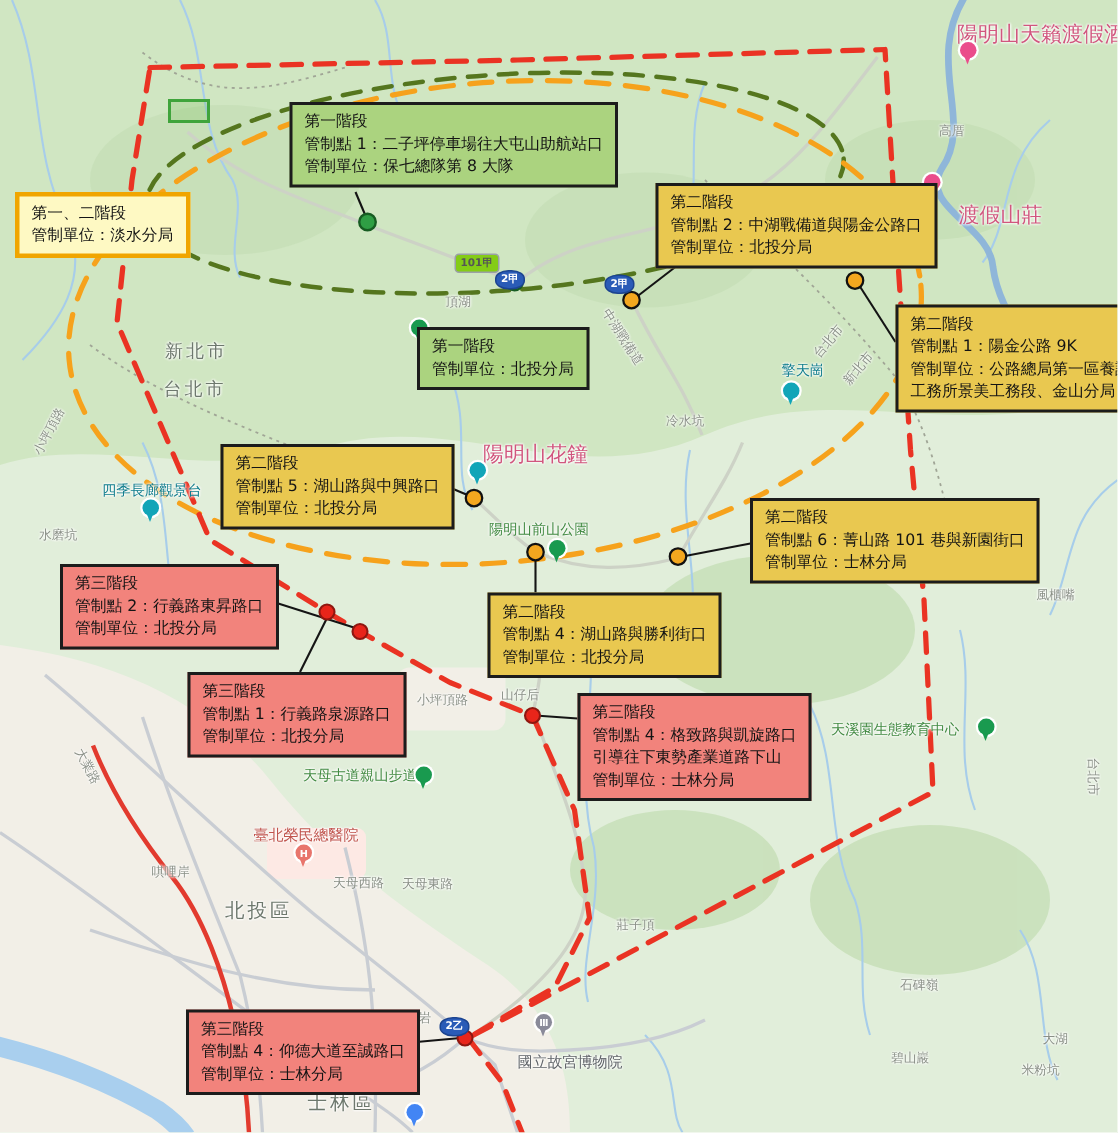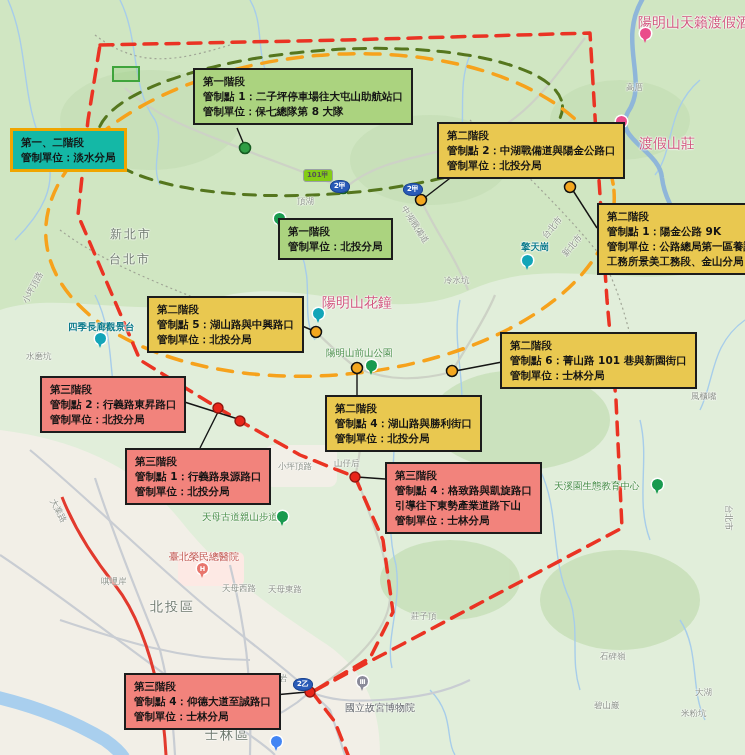--- a/index.html
+++ b/index.html
@@ -1,34 +1,34 @@
 <!DOCTYPE html>
 <html><head>
 <meta charset="utf-8">
 <style>
   html,body{margin:0;padding:0;background:#fff;}
   #stage{position:relative;width:745px;height:755px;overflow:hidden;
          font-family:"DejaVu Sans",sans-serif;background:#e1eeda;}
   #mapsvg{position:absolute;left:0;top:0;z-index:1;}
   
   .callout{position:absolute;border:2px solid #1c1c1c;padding:4px 8px;
-           font-size:10.5px;font-weight:bold;line-height:15px;color:#141414;
+           font-size:10.5px;font-weight:normal;line-height:15px;color:#141414;
            white-space:nowrap;z-index:30;}
   .callout.green{background:#abd37f;}
-  .callout.green-yellow{background:#14b8a6;border:3px solid #f0a500;}
+  .callout.green-yellow{background:#fef9c3;border:3px solid #f0a500;}
   .callout.yellow{background:#e9c850;}
   .callout.red{background:#f2837c;}
   
   .lbl{position:absolute;color:#8a9087;font-size:9px;white-space:nowrap;z-index:10;
        text-shadow:0 0 2px #fff,0 0 2px #fff,0 0 2px #fff;}
   .lbl.tinier{font-size:8.5px;}
   .lbl.district{font-size:12px;color:#6d786d;letter-spacing:2px;}
   .lbl.district-lg{font-size:13px;}
   .lbl.poi-pink{color:#d1567e;font-size:14px;padding-left:32px;}
-  .lbl.poi-teal{color:#0e7c8c;font-size:9.5px;font-weight:bold;}
+  .lbl.poi-teal{color:#0e7c8c;font-size:9.5px;}
   .lbl.poi-green{color:#428a42;font-size:9.5px;}
   .lbl.poi-hospital{color:#c0544d;font-size:10px;}
   .lbl.poi-gray{color:#5f6368;font-size:10px;margin-top:12px;}
   
   .pin{position:absolute;width:11px;height:11px;border-radius:50%;z-index:12;
        display:flex;align-items:center;justify-content:center;
        color:#fff;font-size:6.5px;font-weight:bold;box-shadow:0 0 0 1.5px #fff;}
   .pin::after{content:"";position:absolute;top:10px;left:3px;width:0;height:0;
        border-left:2.5px solid transparent;border-right:2.5px solid transparent;
        border-top:5px solid;}

